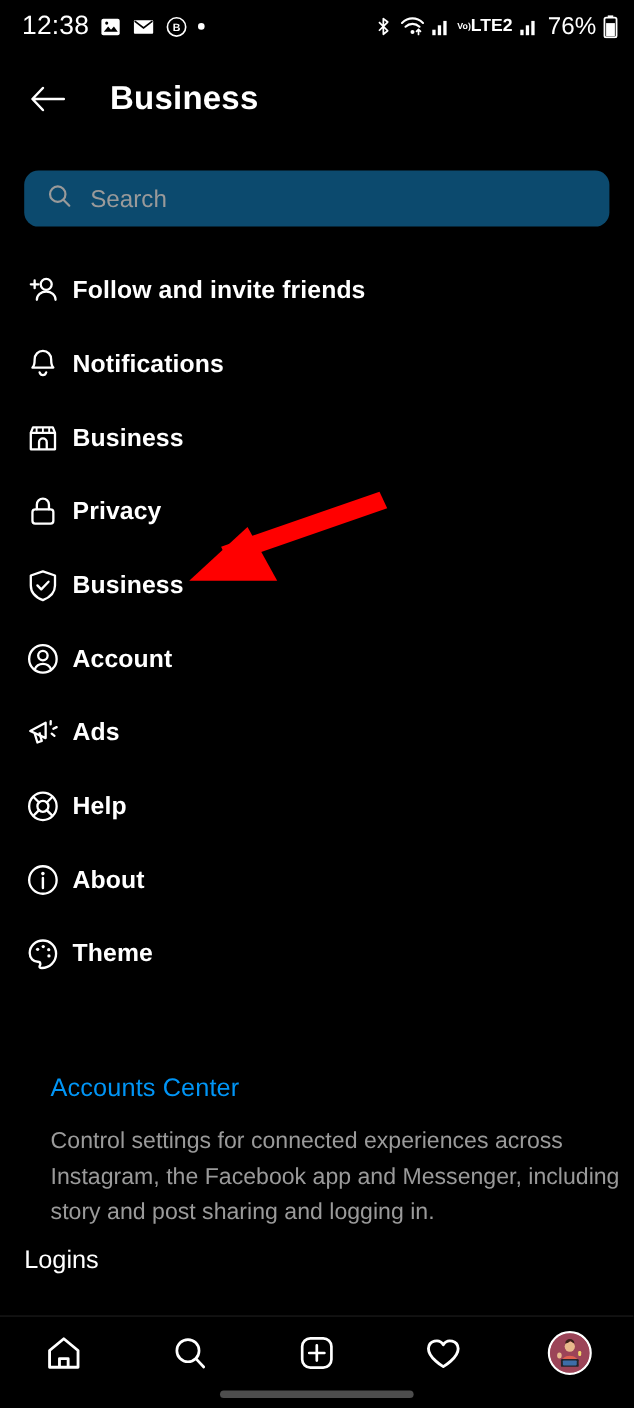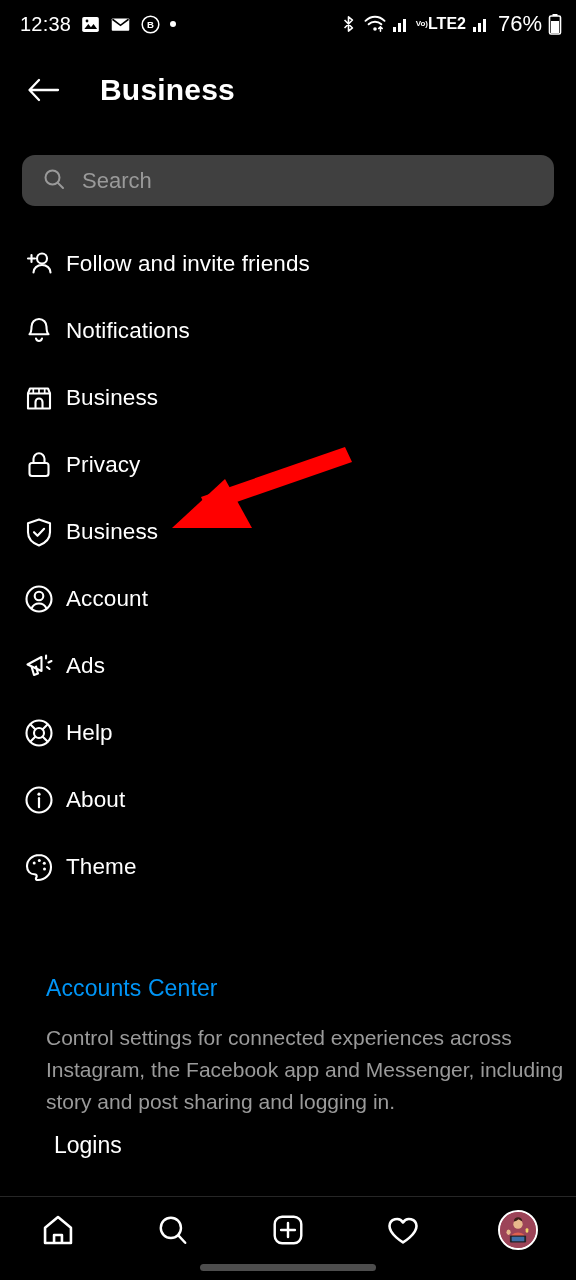--- a/index.html
+++ b/index.html
@@ -17,21 +17,21 @@
   }
 
   
   .statusbar {
     position:absolute; top:0; left:0;
     width:576px; height:48px;
     display:flex; align-items:center;
     padding:0 14px 0 20px;
   }
   .sb-left { display:flex; align-items:center; gap:9px; }
-  .sb-time { font-size:20px; letter-spacing:.2px; color:#fff; }
+  .sb-time { font-size:24px; letter-spacing:.2px; color:#fff; }
   .sb-right { margin-left:auto; display:flex; align-items:center; gap:6px; }
   .sb-ico { display:inline-flex; align-items:center; justify-content:center; }
   .sb-dot { width:6px; height:6px; border-radius:50%; background:#fff; display:inline-block; }
   .sb-batt-text { font-size:22px; color:#fff; margin-left:2px; }
   .volte { display:flex; flex-direction:row; align-items:center; line-height:1; }
   .volte span:first-child { font-size:8px; font-weight:bold; }
   .volte span:last-child { font-size:16px; font-weight:bold; }
 
   
   .header {
@@ -40,28 +40,28 @@
     display:flex; align-items:center;
     padding-left:22px;
   }
   .back-btn { width:44px; height:44px; display:flex; align-items:center; justify-content:center; cursor:pointer; }
   .page-title { font-size:30px; font-weight:bold; margin-left:34px; letter-spacing:.2px; }
 
   
   .search-wrap { position:absolute; top:155px; left:22px; width:532px; height:51px; }
   .search-box {
     width:100%; height:100%;
-    background:#404040; border-radius:13px;
+    background:#0c4a6e; border-radius:13px;
     display:flex; align-items:center; padding-left:20px; gap:16px;
     cursor:text;
   }
   .search-placeholder { font-size:22px; color:#9a9a9a; }
 
   
-  .menu { position:absolute; top:230px; left:0; width:492px; }
+  .menu { position:absolute; top:230px; left:0; width:492px;font-weight:bold; }
   .menu-item {
     height:67px;
     display:flex; align-items:center;
     padding-left:22px;
     cursor:pointer;
   }
   .menu-icon { width:34px; height:34px; flex:0 0 34px; display:flex; align-items:center; justify-content:center; }
   .menu-label { font-size:22.5px; color:#fff; margin-left:10px; letter-spacing:.1px; }
 
   
@@ -300,21 +300,21 @@
           </svg>
         </span>
         <span class="menu-label">Theme</span>
       </div>
     </div>
 
     <div class="acct" style="top:843px;">
       <div class="acct-title">Accounts Center</div>
       <div class="acct-desc">Control settings for connected experiences across Instagram, the Facebook app and Messenger, including story and post sharing and logging in.</div>
     </div>
-    <div class="logins" style="top:1000px;margin-left:32px;">Logins</div>
+    <div class="logins" style="top:1000px;">Logins</div>
 
   </div>
 
   <svg class="arrow-overlay" viewBox="0 0 576 1280">
     <g fill="#FF0000">
       <polygon points="345,447 352,462 208,512 201,497"></polygon>
       <polygon points="225,479 172,528 252,528"></polygon>
     </g>
   </svg>
 

